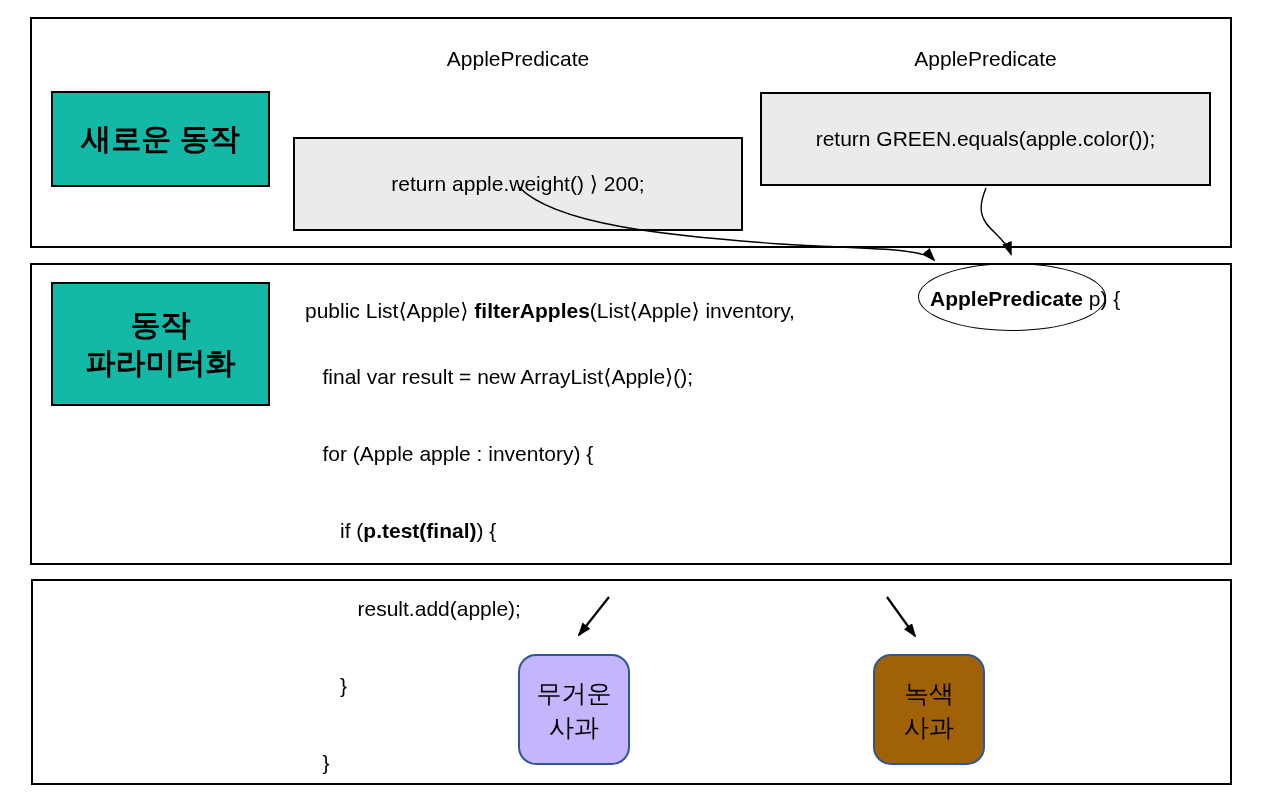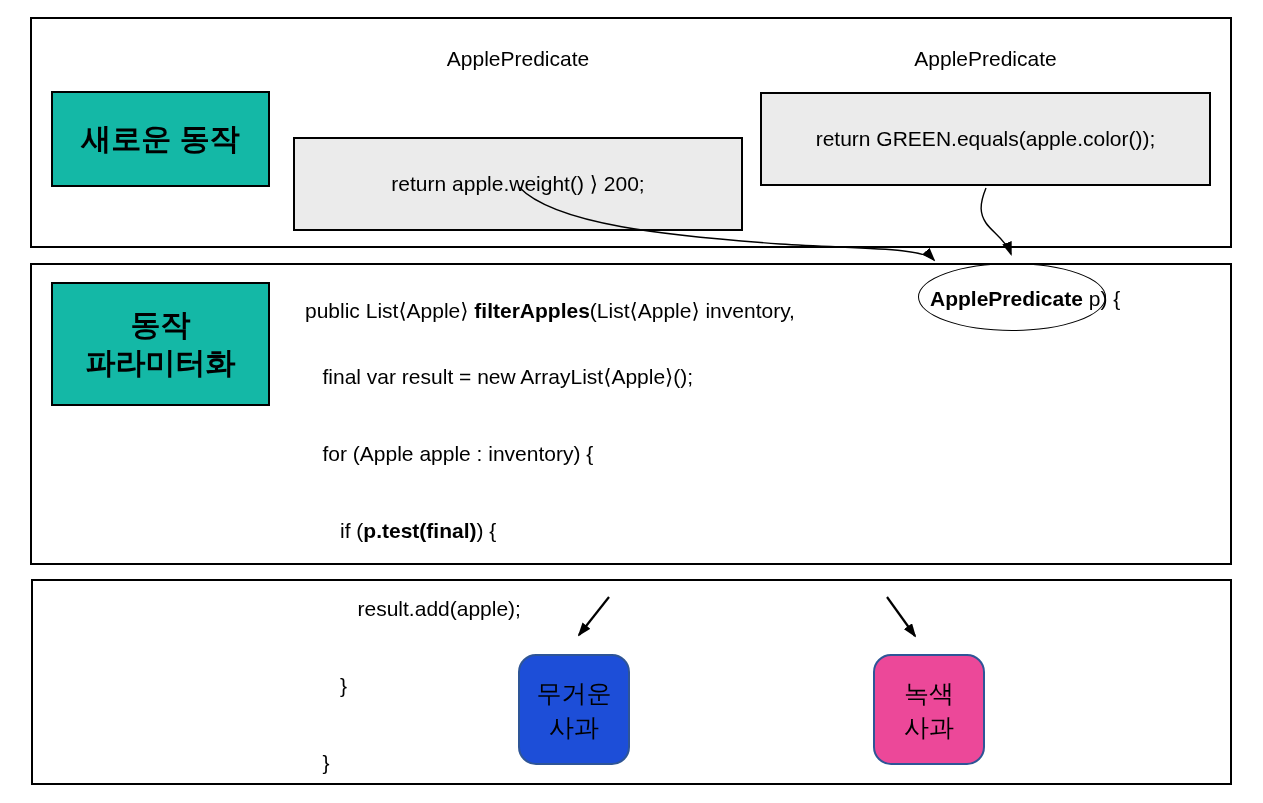--- a/index.html
+++ b/index.html
@@ -43,22 +43,22 @@
   #applepredicate-ellipse{
     position:absolute;left:918px;top:263px;width:188px;height:68px;
     border:1.5px solid #000;border-radius:50%;box-sizing:border-box;background:transparent;
   }
 
   .result-box{
     position:absolute;top:654px;width:112px;height:111px;border:2.5px solid #2E5597;
     border-radius:18px;box-sizing:border-box;display:flex;flex-direction:column;
     align-items:center;justify-content:center;font-size:25px;line-height:34px;text-align:center;
   }
-  #result-box-heavy{left:518px;background:#1d4ed8;}
-  #result-box-green{left:873px;background:#ec4899;}
+  #result-box-heavy{left:518px;background:#c4b5fd;}
+  #result-box-green{left:873px;background:#a16207;}
 
   #arrow-overlay{position:absolute;left:0;top:0;width:1263px;height:803px;pointer-events:none;}
 </style>
 </head>
 <body>
 
 <div class="canvas">
 
   <div class="section" id="section-new-behavior"></div>
   <div class="section" id="section-parameterization"></div>

